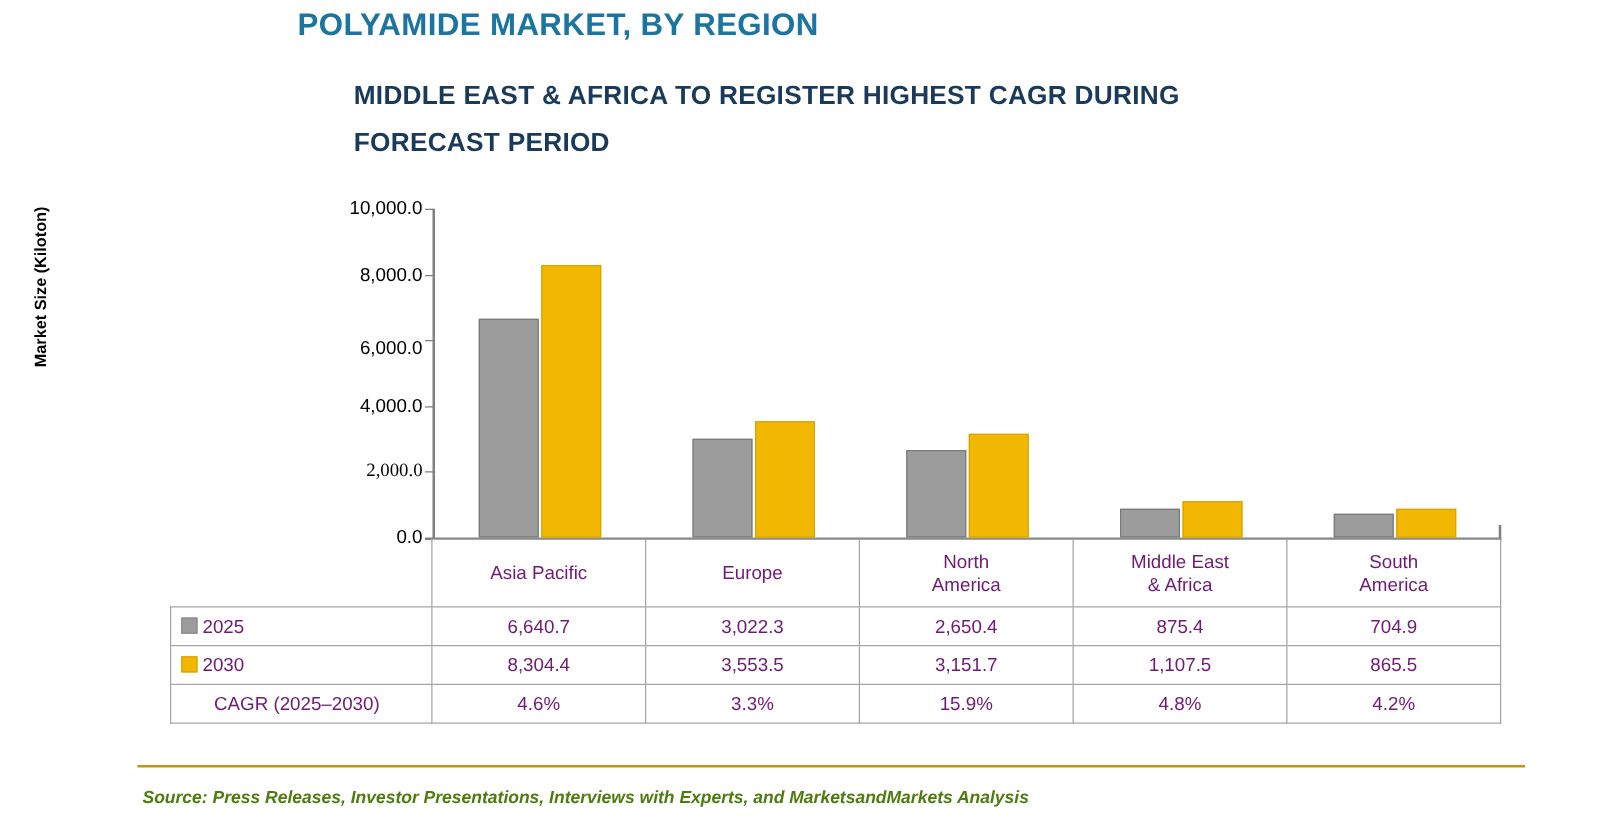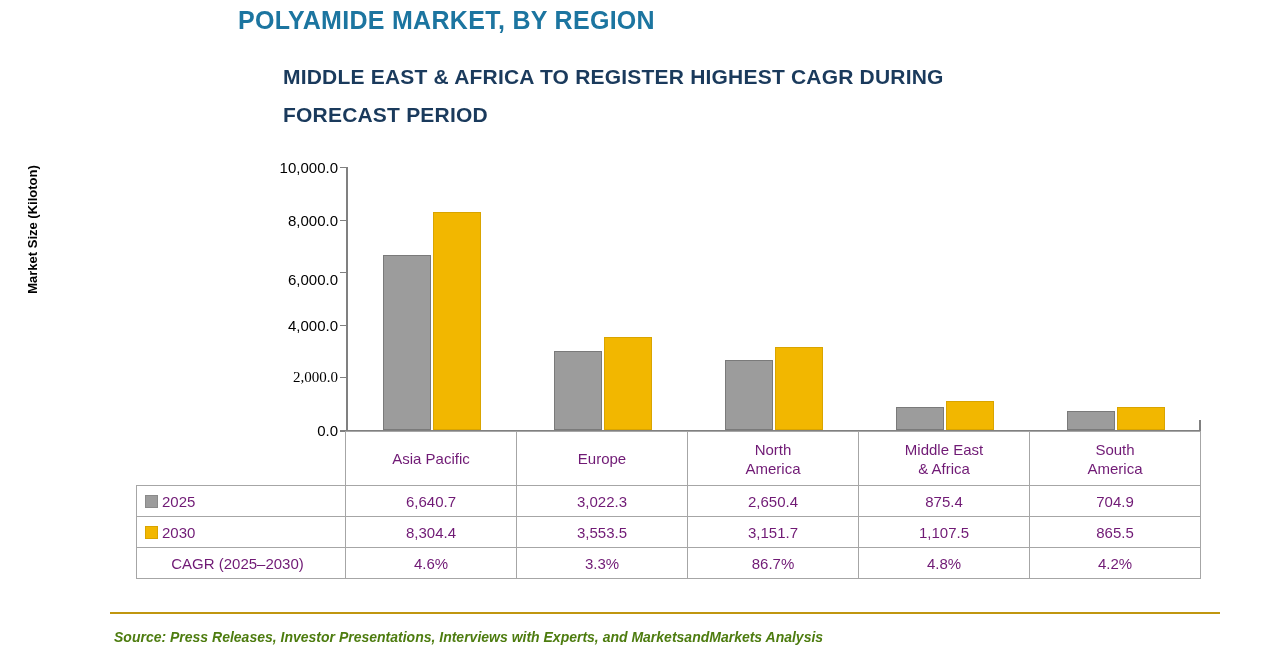--- a/index.html
+++ b/index.html
@@ -315,21 +315,21 @@
         <td class="data-col">8,304.4</td>
         <td class="data-col">3,553.5</td>
         <td class="data-col">3,151.7</td>
         <td class="data-col">1,107.5</td>
         <td class="data-col">865.5</td>
       </tr>
       <tr>
         <td class="label-col cagr-cell">CAGR (2025–2030)</td>
         <td class="data-col">4.6%</td>
         <td class="data-col">3.3%</td>
-        <td class="data-col">86.7%</td>
+        <td class="data-col">15.9%</td>
         <td class="data-col">4.8%</td>
         <td class="data-col">4.2%</td>
       </tr>
     </tbody>
 </table>
 
 <div id="footer-rule"></div>
 <div id="source-text">Source: Press Releases, Investor Presentations, Interviews with Experts, and MarketsandMarkets Analysis</div>
 
 </body></html>

